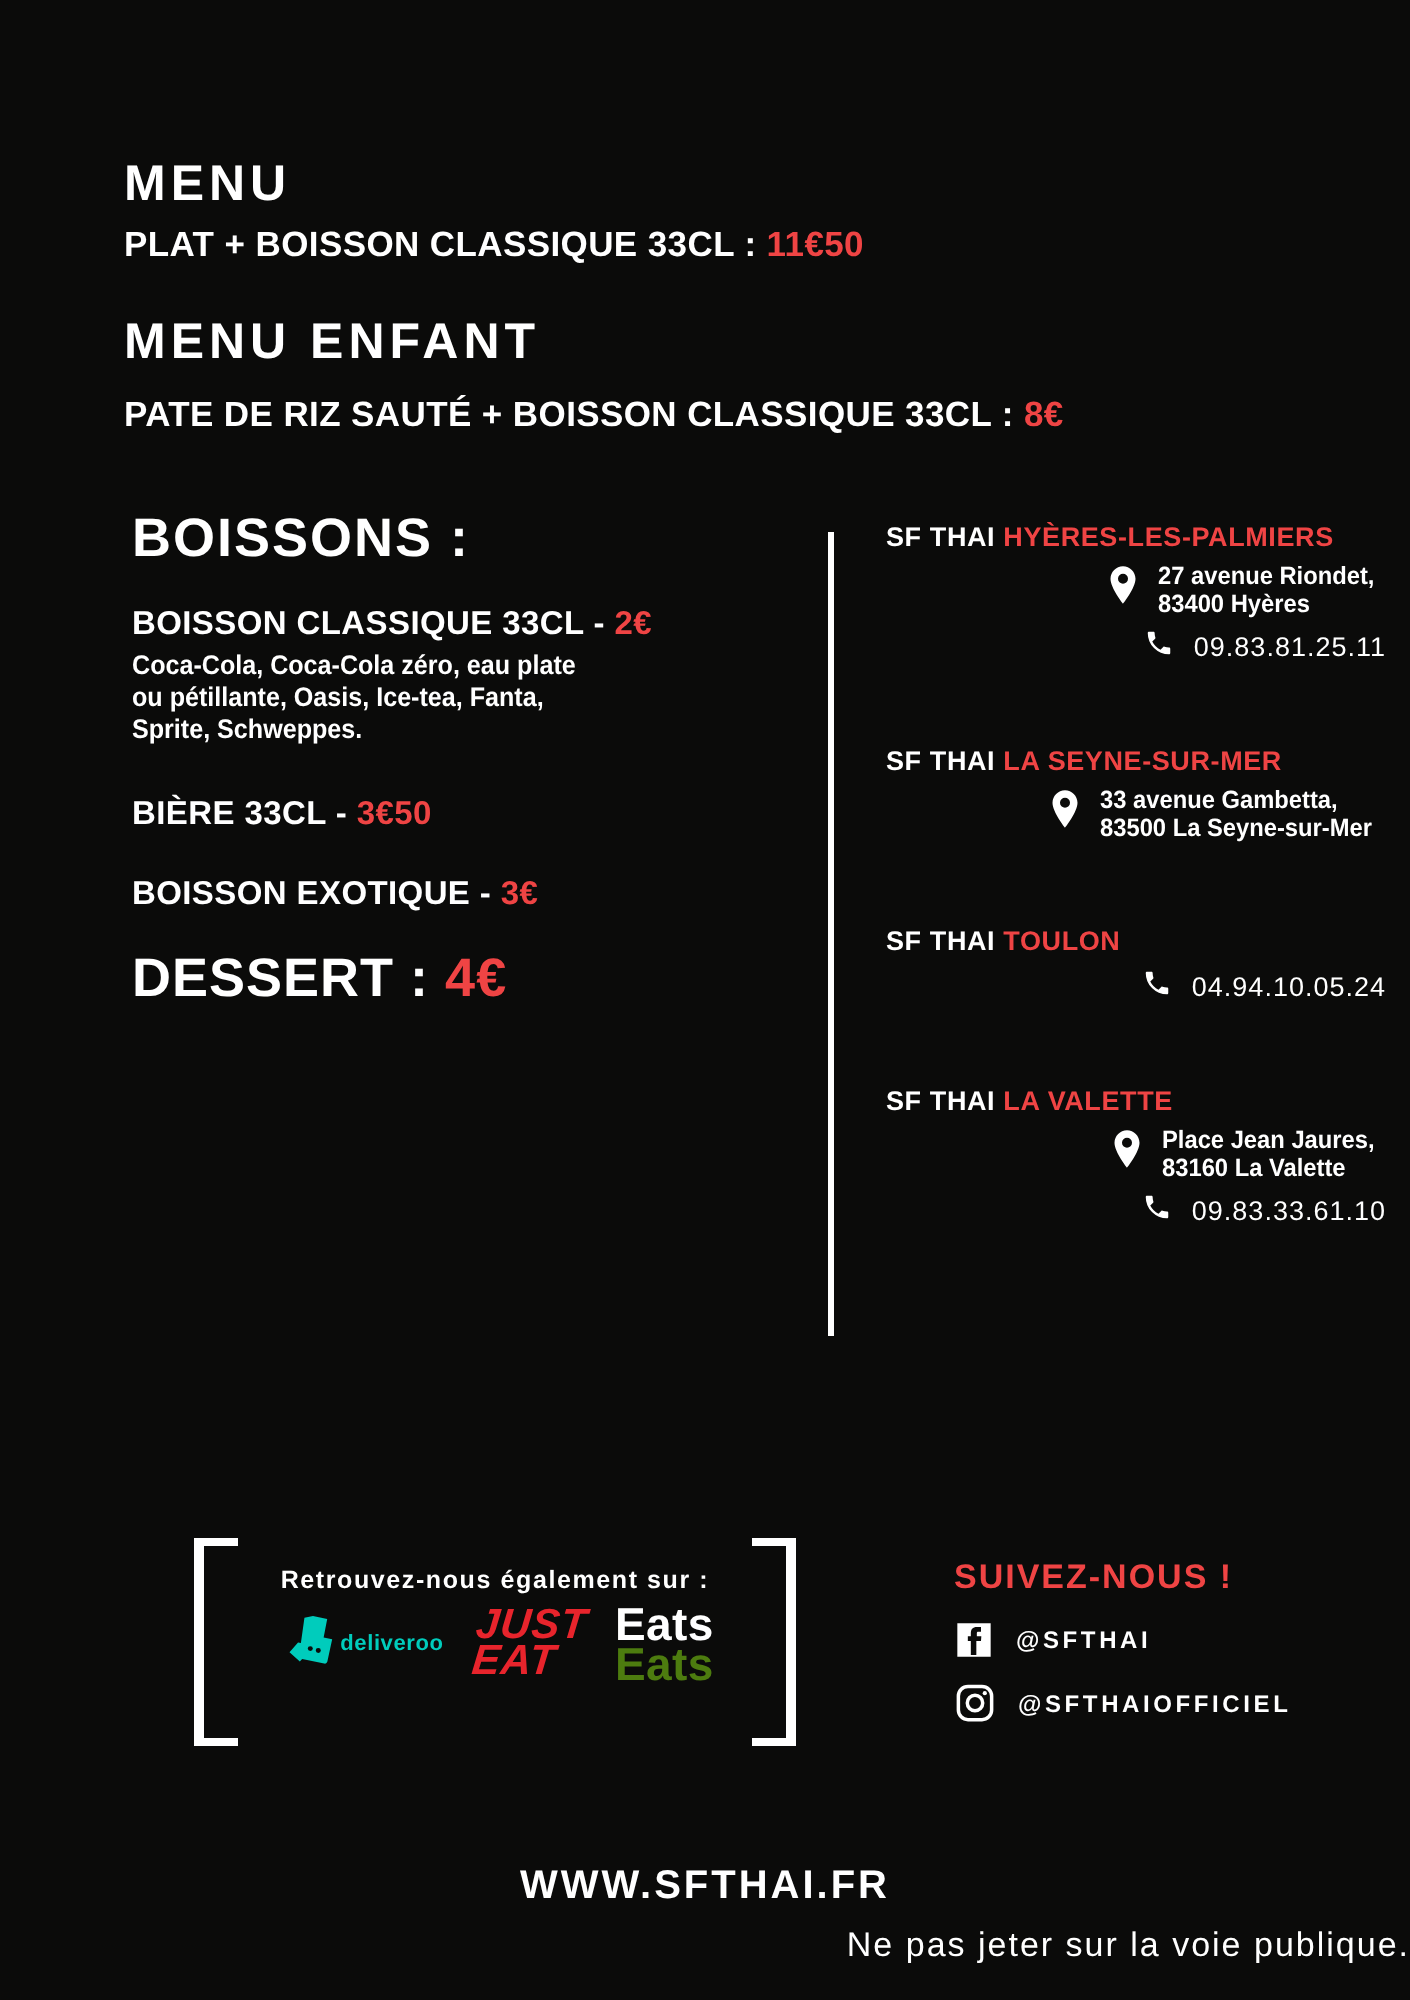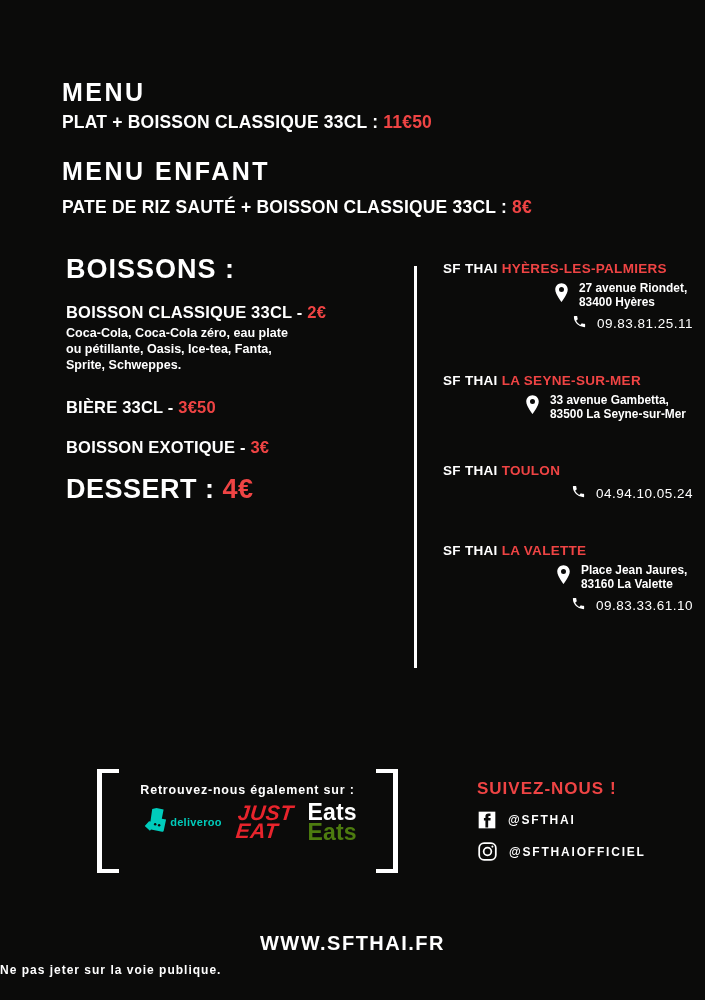--- a/index.html
+++ b/index.html
@@ -63,21 +63,21 @@
 
   
   .social { left:477px; top:779px; }
   .social-title { font-weight:800; font-size:17px; letter-spacing:1px; }
   .social-row { display:flex; align-items:center; margin-top:11px; }
   .social-row svg { margin-right:11px; }
   .social-handle { font-weight:800; font-size:12px; letter-spacing:1.8px; }
 
   
   .footer-site { left:0; right:0; top:932px; text-align:center; font-weight:800; font-size:20px; letter-spacing:1.5px; }
-  .footer-note { left:0; right:0; top:963px; text-align:left; font-weight:700; font-size:12px; letter-spacing:1px; }
+  .footer-note { left:0; right:0; top:963px; text-align:right; font-weight:400; font-size:17px; letter-spacing:1px; }
 </style>
 </head>
 <body>
 
 <div class="page">
 
   <h1 class="abs brush-title" id="menu-title">MENU</h1>
   <p class="abs menu-line" id="menu-line">
     <span>PLAT + BOISSON CLASSIQUE 33CL :</span>
     <span class="yellow">11€50</span>

